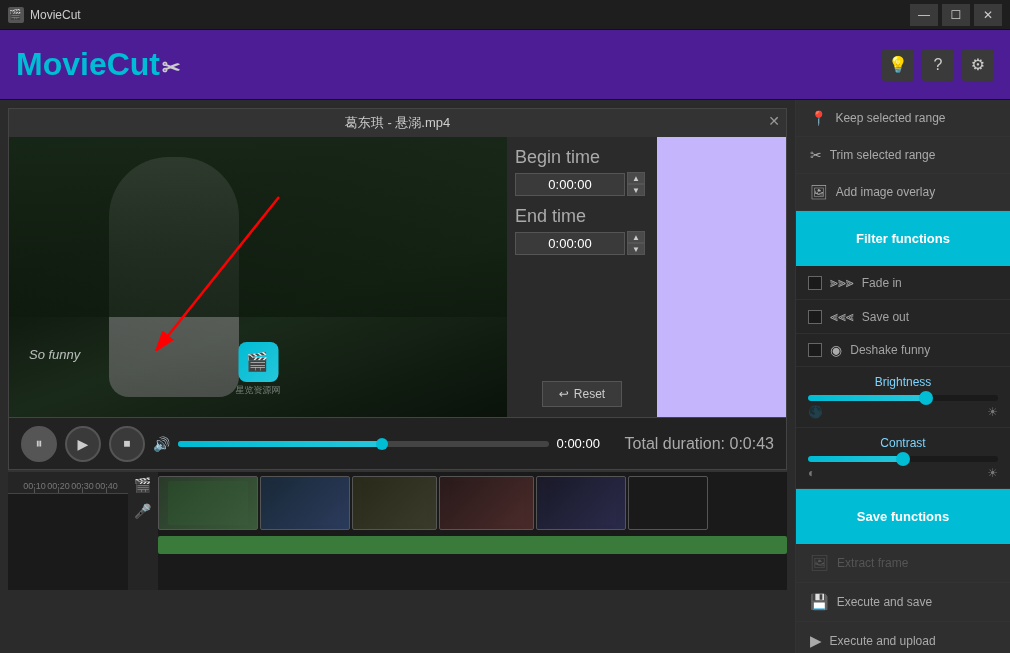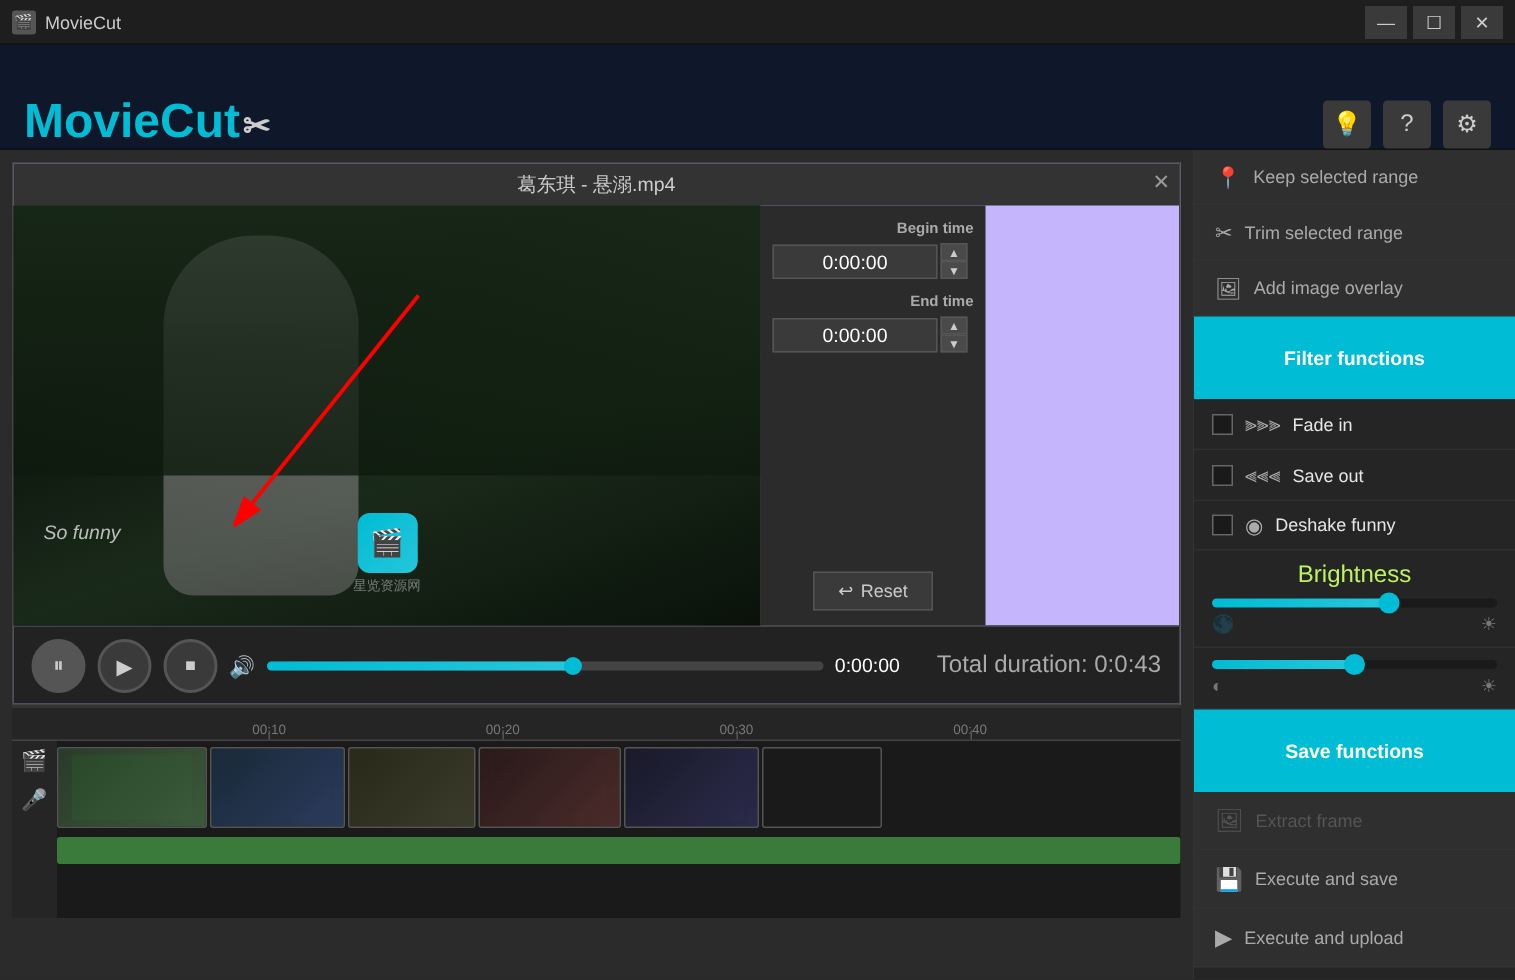--- a/index.html
+++ b/index.html
@@ -40,24 +40,24 @@
       background: #3a3a3a;
       border: none;
       color: #ccc;
       font-size: 12px;
       cursor: pointer;
       display: flex; align-items: center; justify-content: center;
     }
 
     
     .app-header {
-      background: #0f172a;
+      background: #4c1d95;
       height: 70px;
       display: flex;
-      align-items: flex-end;
+      align-items: center;
       padding: 0 16px;
       border-bottom: 1px solid #111;
     }
     .logo {
       font-size: 32px;
       font-weight: bold;
       color: #fff;
     }
     .logo span { color: #00bcd4; }
     .logo .scissors {
@@ -150,24 +150,23 @@
     .time-controls {
       width: 150px;
       background: #2b2b2b;
       padding: 10px 8px;
       display: flex;
       flex-direction: column;
       gap: 10px;
     }
     .time-group { display: flex; flex-direction: column; gap: 4px; }
     .time-label {
-      text-align: right;
-      font-size: 10px;
+      font-size: 18px;
       color: #aaa;
-      font-weight: 700;
+      font-weight: 400;
     }
     .time-input-row {
       display: flex;
       align-items: center;
       gap: 2px;
     }
     .time-input {
       background: #3a3a3a;
       border: 1px solid #555;
       color: #fff;
@@ -248,26 +247,26 @@
       background: #00bcd4;
       position: absolute;
       top: -3px;
       left: calc(55% - 6px);
     }
     .time-display { color: #fff; font-size: 13px; min-width: 60px; }
     .duration-display { color: #aaa; font-size: 16px; }
 
     
     .timeline-area {
-      height: 142px;
+      height: 120px;
       background: #1a1a1a;
       border-top: 2px solid #333;
       position: relative;
       display: flex;
-      flex-direction: column;
+      flex-direction: row;
     }
     .timeline-ruler {
       height: 22px;
       background: #252525;
       display: flex;
       align-items: flex-end;
       padding: 0 60px;
       border-bottom: 1px solid #444;
       position: relative;
     }
@@ -386,29 +385,29 @@
       gap: 8px;
       border-bottom: 1px solid #2f2f2f;
     }
     .filter-checkbox {
       width: 14px; height: 14px;
       border: 1px solid #666;
       background: #1a1a1a;
       flex-shrink: 0;
     }
     .filter-icon { font-size: 14px; color: #aaa; }
-    .filter-label { font-size: 12px; color: #e5e5e5; }
+    .filter-label { font-size: 12px; color: #a3a3a3; }
 
     .slider-section {
       padding: 8px 12px;
       border-bottom: 1px solid #2f2f2f;
     }
     .slider-label {
-      font-size: 16px;
-      color: #bef264;
+      font-size: 12px;
+      color: #7dd3fc;
       margin-bottom: 6px;
       text-align: center;
     }
     .slider-track {
       width: 100%;
       height: 6px;
       background: #1a1a1a;
       border-radius: 3px;
       position: relative;
       margin-bottom: 4px;
@@ -653,20 +652,21 @@
         <div class="slider-fill" style="width:62%;"></div>
         <div class="slider-thumb" style="left:calc(62% - 7px);"></div>
       </div>
       <div class="slider-icons-row">
         <span>🌑</span>
         <span>☀</span>
       </div>
     </div>
 
     <div class="slider-section">
+      <div class="slider-label">Contrast</div>
       <div class="slider-track">
         <div class="slider-fill" style="width:50%;"></div>
         <div class="slider-thumb" style="left:calc(50% - 7px);"></div>
       </div>
       <div class="slider-icons-row">
         <span>◐</span>
         <span>☀</span>
       </div>
     </div>
 

